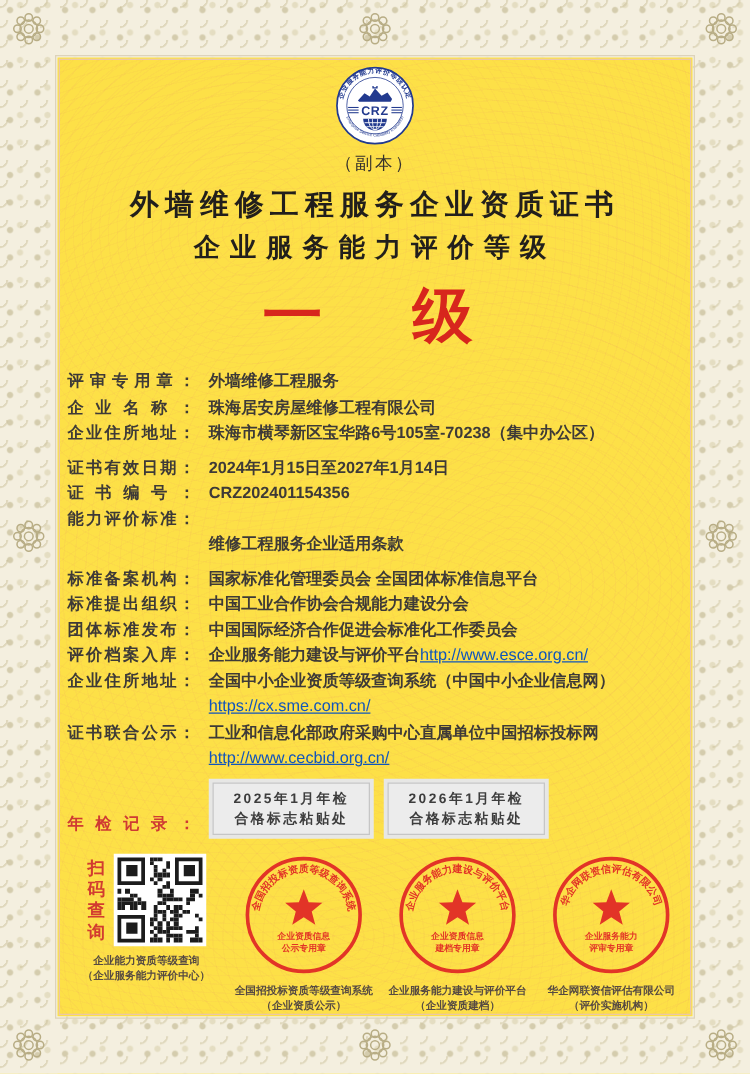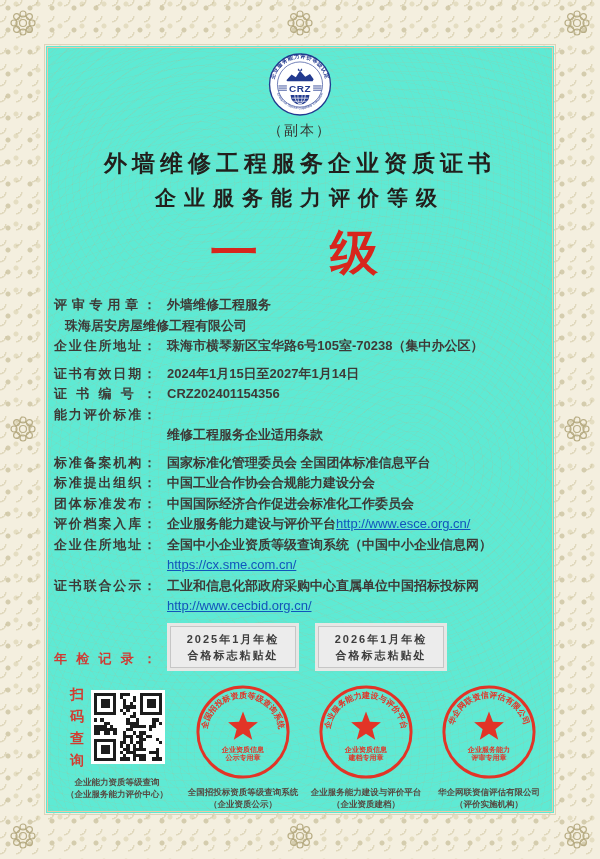--- a/index.html
+++ b/index.html
@@ -1,16 +1,16 @@
 <!DOCTYPE html>
 <html><head>
 <meta charset="utf-8">
 <style>
   html,body{margin:0;padding:0;background:#ffffff;}
-  .page{position:relative;width:600px;height:859px;background:#5eead4;overflow:hidden;
+  .page{position:relative;width:600px;height:859px;background:#fde047;overflow:hidden;
         font-family:"Liberation Sans",sans-serif;color:#3e3a37;}
   
   .frame-strip{position:absolute;background-color:#f4efdf;
     background-image:
       radial-gradient(circle at 8px 8px, rgba(186,175,132,.55) 2px, transparent 3px),
       radial-gradient(circle at 0 0, transparent 5px, rgba(203,193,155,.50) 5px, rgba(203,193,155,.50) 6px, transparent 7px),
       radial-gradient(circle at 16px 4px, rgba(220,212,178,.65) 2px, transparent 3px);
     background-size:22px 22px,16px 16px,22px 22px;}
   .frame-top{left:0;top:0;right:0;height:46px;}
   .frame-bottom{left:0;bottom:0;right:0;height:46px;}
@@ -40,29 +40,29 @@
   .field-row{display:flex;font-size:13px;line-height:20.5px;font-weight:bold;}
   .field-row .flabel{width:102px;flex:none;text-align:justify;text-align-last:justify;color:#3e3a37;}
   .field-row .fvalue{flex:1;margin-left:11px;color:#3e3a37;}
   .gap{height:7px;}
   .link{color:#1155bb;text-decoration:underline;font-weight:normal;}
   .cont-line{margin-left:113px;font-size:13px;line-height:20.5px;font-weight:bold;}
   
   .annual{width:100%;display:flex;align-items:flex-end;padding:0 4px;margin-top:9px;box-sizing:border-box;}
   .annual .alabel{width:102px;flex:none;font-size:13px;font-weight:bold;color:#cf3a33;
                   text-align:justify;text-align-last:justify;padding-top:6px;}
-  .check-box{width:124px;margin-left:22px;background:#ececec;border:1px solid #c6c6c6;
+  .check-box{width:124px;margin-left:14px;background:#ececec;border:1px solid #c6c6c6;
              box-shadow:0 0 0 3px #e7e7e5;text-align:center;font-size:11px;font-weight:bold;
              color:#3d3d3d;letter-spacing:2px;line-height:16px;padding:4px 0;}
   .check-box:first-of-type{margin-left:14px;}
   
   .bottom-row{width:100%;display:flex;margin-top:15px;align-items:flex-start;}
   .qr-area{width:134px;flex:none;display:flex;flex-direction:column;align-items:center;}
   .qr-flex{display:flex;align-items:center;}
-  .qr-side{font-size:14px;font-weight:bold;color:#d23c30;width:16px;line-height:22px;
+  .qr-side{font-size:14px;font-weight:bold;color:#d23c30;width:16px;line-height:17px;
            text-align:center;margin-right:6px;word-break:break-all;}
   .qr-box{position:relative;width:74px;height:74px;background:#fff;padding:3px;box-sizing:border-box;}
   .qr-grid{display:grid;width:100%;height:100%;
            grid-template-columns:repeat(21,1fr);grid-template-rows:repeat(21,1fr);}
   .qr-grid i{display:block;}
   .qr-grid i.on{background:#1c1c1c;}
   .qr-finder{position:absolute;width:22px;height:22px;border:3px solid #1c1c1c;background:#fff;
              box-sizing:border-box;display:flex;align-items:center;justify-content:center;}
   .qr-finder span{width:9px;height:9px;background:#1c1c1c;}
   .qr-tl{left:3px;top:3px;} .qr-tr{right:3px;top:3px;} .qr-bl{left:3px;bottom:3px;}
@@ -170,20 +170,21 @@
     <div class="title1">外墙维修工程服务企业资质证书</div>
     <div class="title2">企业服务能力评价等级</div>
     <div class="grade">一　级</div>
 
     <div class="fields">
       <div class="field-row">
           <span class="flabel">评审专用章：</span>
           <span class="fvalue">外墙维修工程服务</span>
         </div>
       <div class="field-row">
+          <span class="flabel">企业名称：</span>
           <span class="fvalue">珠海居安房屋维修工程有限公司</span>
         </div>
       <div class="field-row">
           <span class="flabel">企业住所地址：</span>
           <span class="fvalue">珠海市横琴新区宝华路6号105室-70238（集中办公区）</span>
         </div>
       <div class="gap"></div>
       <div class="field-row">
           <span class="flabel">证书有效日期：</span>
           <span class="fvalue">2024年1月15日至2027年1月14日</span>

